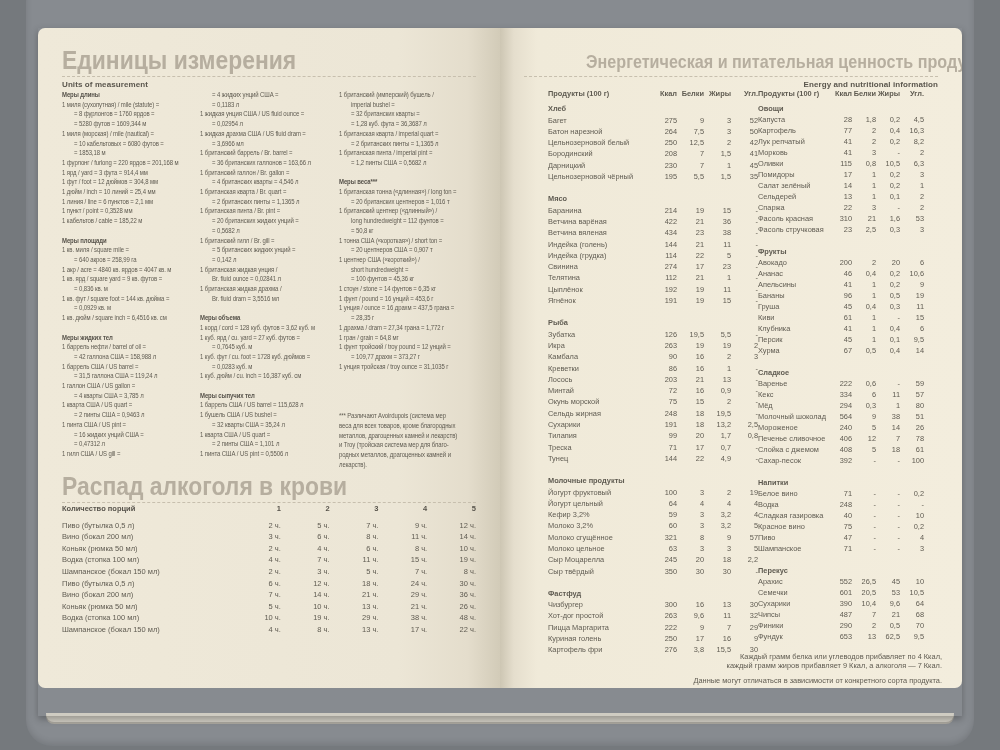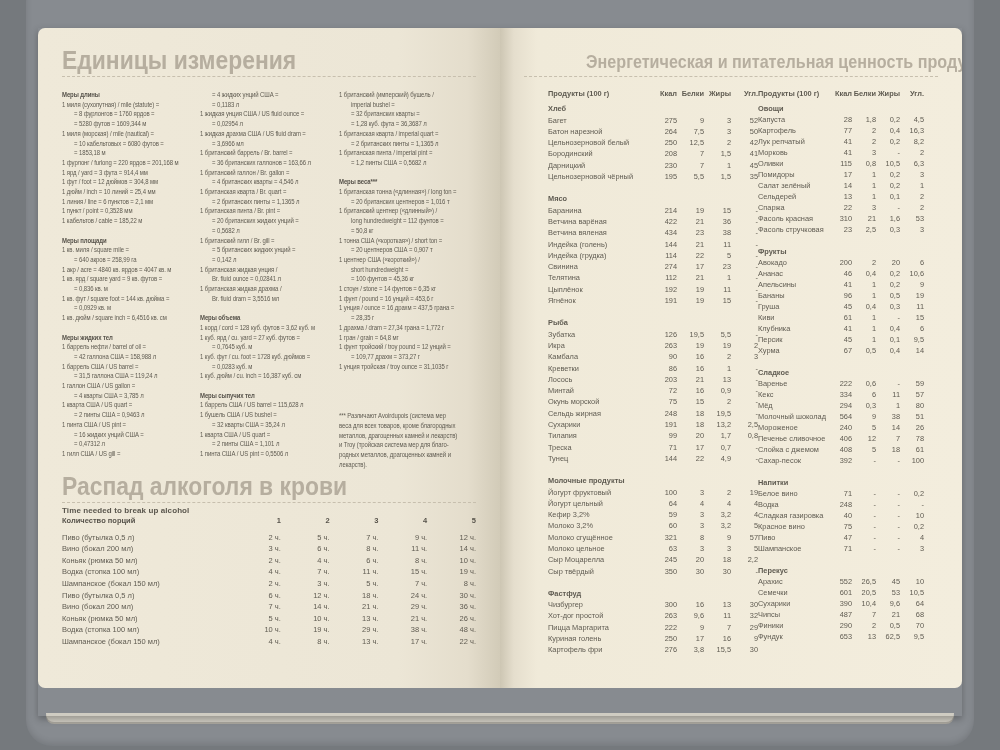--- a/index.html
+++ b/index.html
@@ -61,20 +61,21 @@
 
 <div class="cover"></div>
 <div class="page-stack"></div>
 
 <div class="spread">
 
   <div class="page left">
     <div class="sec-head" style="top:18px">
       <div class="sec-title">Единицы измерения</div>
       <div class="rule-dotted"></div>
+      <div class="sec-sub">Units of measurement</div>
     </div>
     <div class="units-cols">
         <div class="ucol">
           <div class="u h">Меры длины</div>
           <div class="u l">1 миля (сухопутная) / mile (statute) =</div>
           <div class="u i">= 8 фурлонгов = 1760 ярдов =</div>
           <div class="u i">= 5280 футов = 1609,344 м</div>
           <div class="u l">1 миля (морская) / mile (nautical) =</div>
           <div class="u i">= 10 кабельтовых = 6080 футов =</div>
           <div class="u i">= 1853,18 м</div>
@@ -186,21 +187,20 @@
           <div class="u n">металлов, драгоценных камней и лекарств)</div>
           <div class="u n">и Troy (тройская система мер для благо-</div>
           <div class="u n">родных металлов, драгоценных камней и</div>
           <div class="u n">лекарств).</div>
         </div>
       </div>
 
     <div class="alc-sec">
       <div class="sec-title">Распад алкоголя в крови</div>
       <div class="rule-dotted"></div>
-      <div class="sec-sub">Time needed to break up alcohol</div>
       <div class="alc-table">
           <div class="alc-row alc-head">
             <div class="alc-name b">Количество порций</div>
             <div class="alc-v b">1</div>
             <div class="alc-v b">2</div>
             <div class="alc-v b">3</div>
             <div class="alc-v b">4</div>
             <div class="alc-v b">5</div>
           </div>
           <div class="alc-row">
@@ -290,20 +290,21 @@
       <div class="ln stub"></div>
       <div class="lbl">INFORMATION</div>
       <div class="ln long"></div>
     </div>
   </div>
 
   <div class="page right">
     <div class="sec-head rt" style="top:22px">
       <div class="sec-title">Энергетическая и питательная ценность продуктов</div>
       <div class="rule-dotted"></div>
+      <div class="sec-sub">Energy and nutritional information</div>
     </div>
 
     <div class="nut-wrap">
       <div class="nut nut-left">
           <div class="n-row n-head b">
             <div class="n-name">Продукты (100 г)</div>
             <div class="n-v">Ккал</div>
             <div class="n-v">Белки</div>
             <div class="n-v">Жиры</div>
             <div class="n-v">Угл.</div>
@@ -883,20 +884,25 @@
           <div class="n-row">
             <div class="n-name">Фундук</div>
             <div class="n-v">653</div>
             <div class="n-v">13</div>
             <div class="n-v">62,5</div>
             <div class="n-v">9,5</div>
           </div>
         </div>
     </div>
 
+    <div class="nut-notes">
+      <div>Каждый грамм белка или углеводов прибавляет по 4 Ккал,</div>
+      <div>каждый грамм жиров прибавляет 9 Ккал, а алкоголя — 7 Ккал.</div>
+      <div class="nut-note-last">Данные могут отличаться в зависимости от конкретного сорта продукта.</div>
+    </div>
 
     <div class="pfoot">
       <div class="ln long"></div>
       <div class="lbl">INFORMATION</div>
       <div class="ln stub"></div>
     </div>
   </div>
 
 </div>
 

